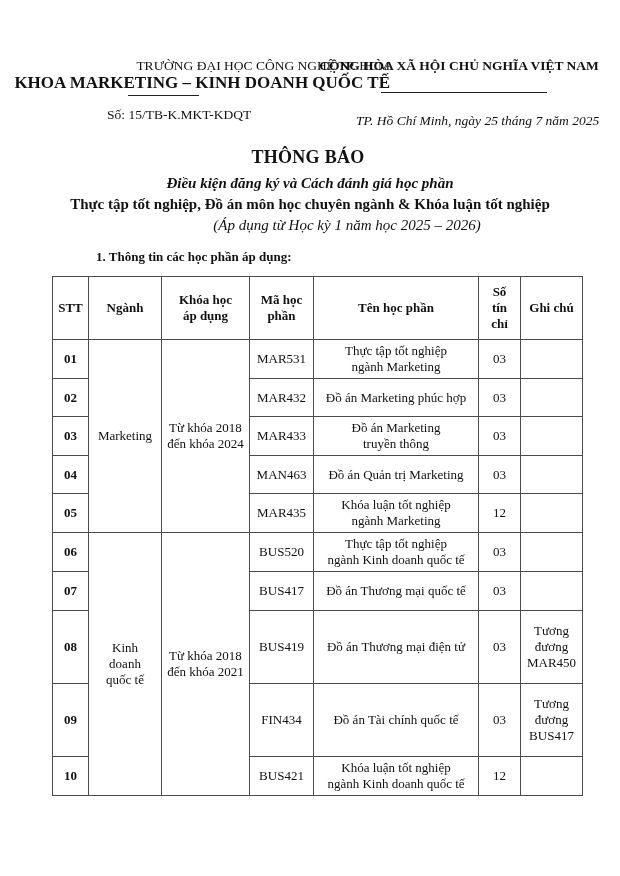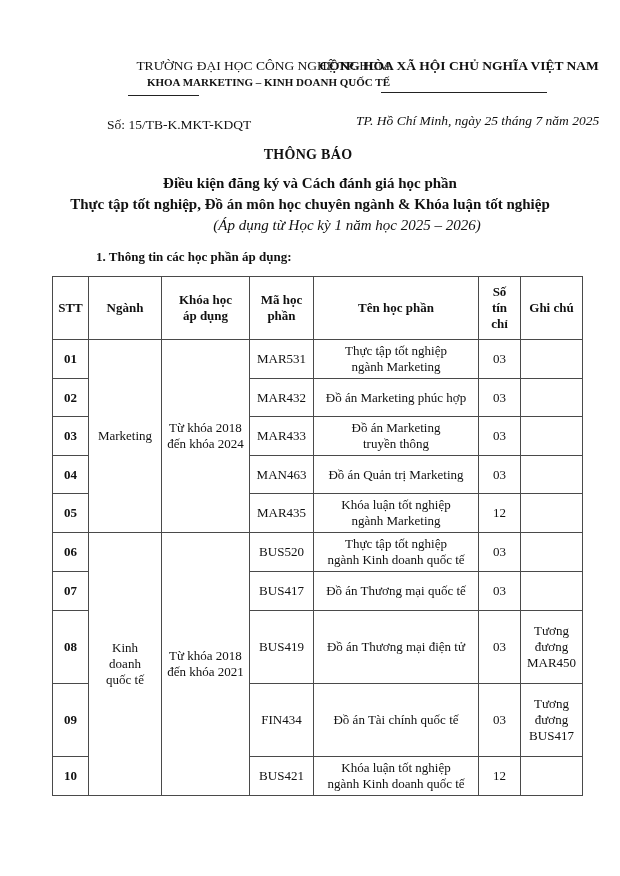--- a/index.html
+++ b/index.html
@@ -4,27 +4,27 @@
   <style>
     html, body { margin: 0; padding: 0; background: #ffffff; }
     body {
       width: 620px; height: 876px; position: relative; overflow: hidden;
       font-family: "Liberation Serif", "DejaVu Serif", serif; color: #111;
     }
     .abs { position: absolute; }
     .hdr-left { left: 0; width: 390px; top: 57px; text-align: right; }
     .hdr-right { left: 308px; width: 302px; top: 57px; text-align: center; }
     .hdr-line1 { font-size: 13.5px; line-height: 17px; }
-    .hdr-line2 { font-size: 11px; line-height: 17px; font-weight: bold; }
+    .hdr-line2 { font-size: 17px; line-height: 17px; font-weight: bold; }
     .hdr-right .hdr-line1 { font-weight: bold; }
     .underline-bar { position: absolute; height: 1px; background: #222; }
-    .docno { left: 107px; top: 117px; font-size: 13.5px; }
+    .docno { left: 107px; top: 107px; font-size: 13.5px; }
     .docdate { left: 344px; top: 113px; font-size: 13.5px; font-style: italic; margin-left: 12px; }
-    .title { left: 0; width: 616px; top: 147px; text-align: center; font-size: 14px; font-weight: bold; letter-spacing: 0.3px; }
-    .sub1 { left: 0; width: 620px; top: 175px; text-align: center; font-size: 15px; font-weight: bold; }
+    .title { left: 0; width: 616px; top: 147px; text-align: center; font-size: 18px; font-weight: bold; letter-spacing: 0.3px; }
+    .sub1 { left: 0; width: 620px; top: 175px; text-align: center; font-size: 15px; font-weight: bold; font-style: italic; }
     .sub2 { left: 0; width: 620px; top: 196px; text-align: center; font-size: 15px; font-weight: bold; }
     .sub3 { left: 0; width: 620px; top: 217px; text-align: center; font-size: 15px; font-style: italic; margin-left: 37px; }
     .section { left: 96px; top: 249px; font-size: 13px; font-weight: bold; }
 
     table.course-table {
       position: absolute; left: 52px; top: 276px; width: 530px;
       border-collapse: collapse; table-layout: fixed; font-size: 13px;
     }
     table.course-table th, table.course-table td {
       border: 1px solid #4a4a4a; text-align: center; vertical-align: middle;

